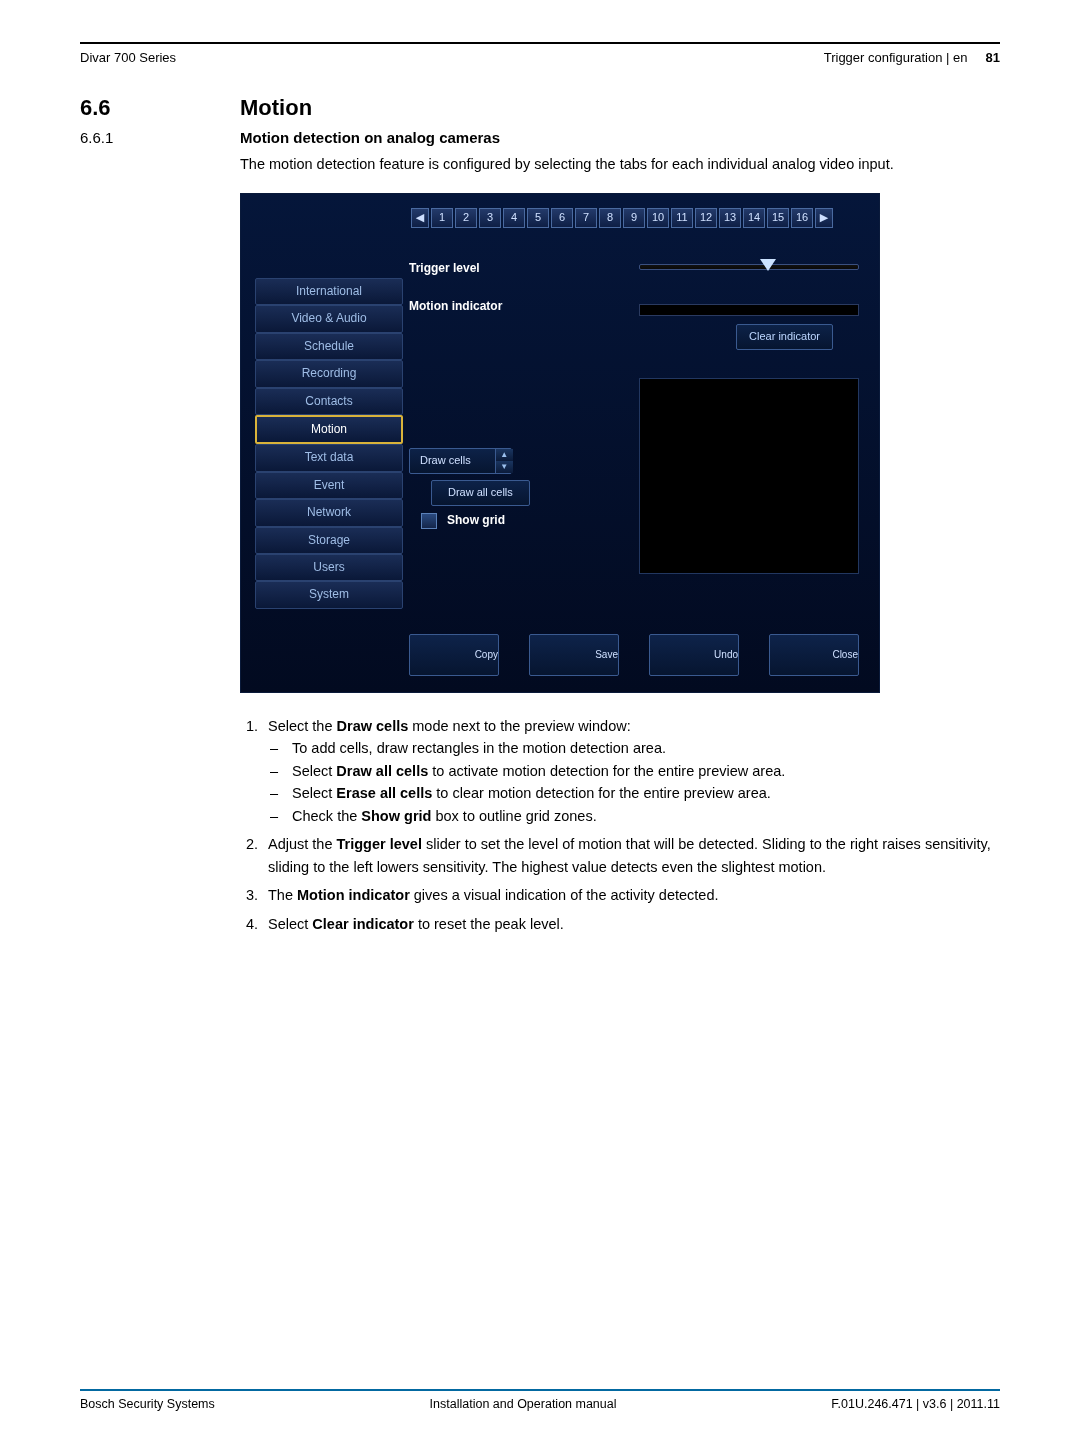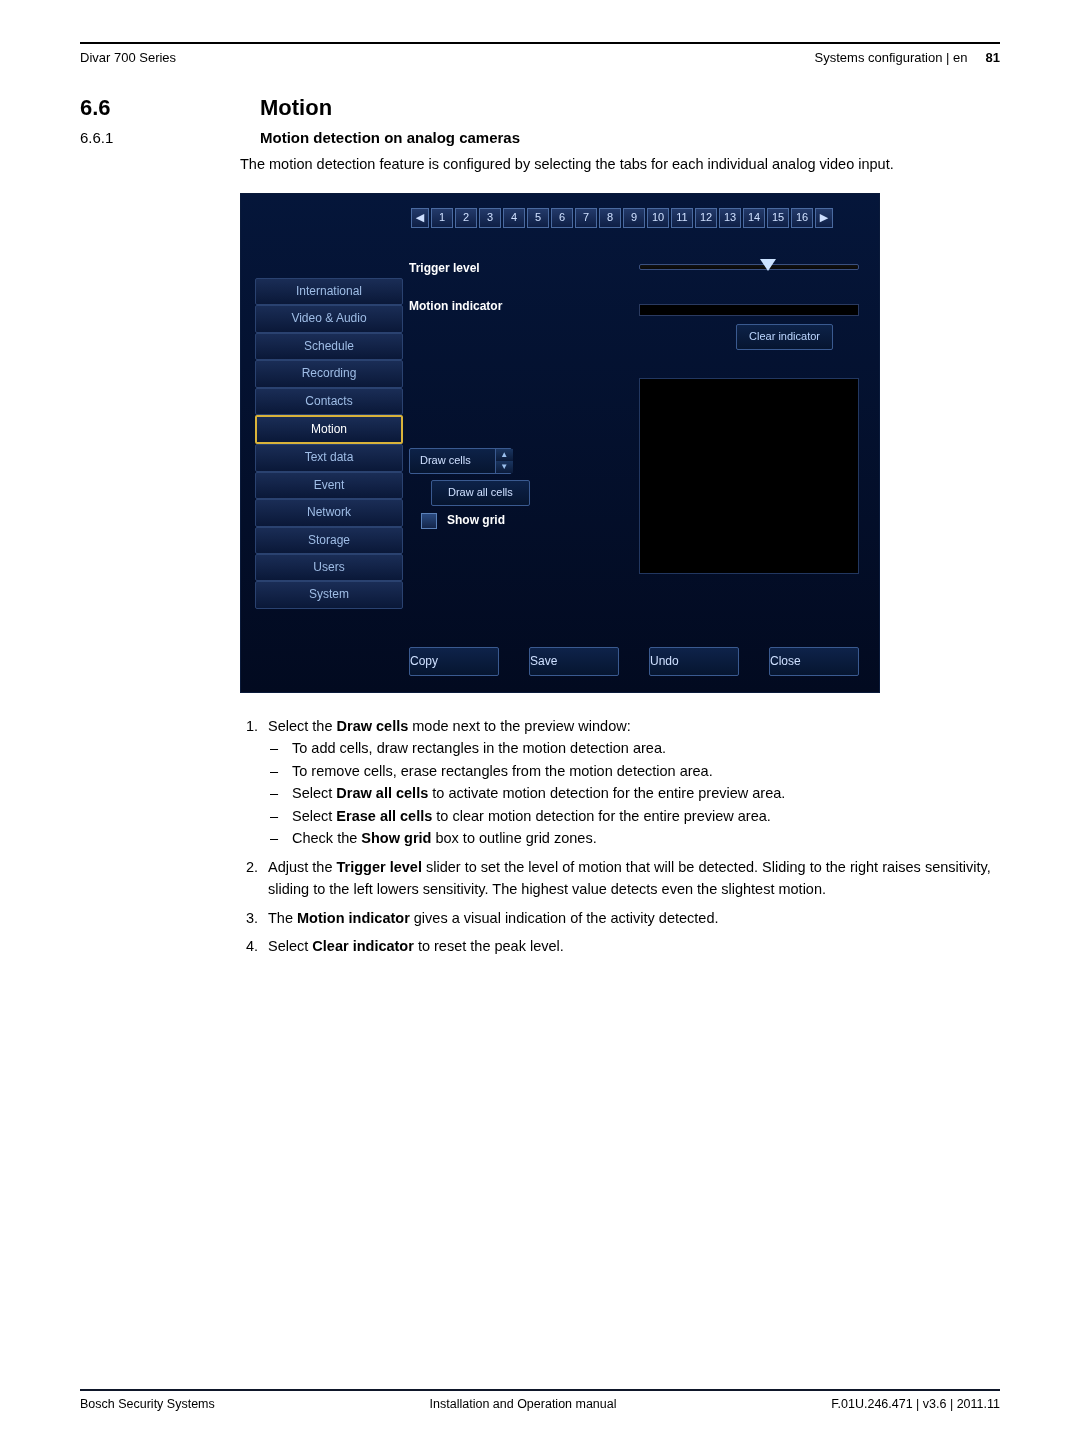--- a/index.html
+++ b/index.html
@@ -12,21 +12,21 @@
     padding: 42px 80px 0 80px;
     color: #000;
   }
   .top-rule { border-top: 2px solid #000; margin-bottom: 6px; }
   .header-row {
     display: flex; justify-content: space-between; font-size: 13px; margin-bottom: 30px; gap: 16px;
   }
   .header-right { display: flex; gap: 18px; }
   .page-num { font-weight: bold; }
 
-  .sec-row { display: flex; gap: 60px; margin-bottom: 8px; }
+  .sec-row { display: flex; gap: 40px; margin-bottom: 8px; }
   .sec-num { width: 120px; font-size: 22px; font-weight: bold; }
   .sec-title { font-size: 22px; font-weight: bold; }
   .sub-num { width: 120px; font-size: 15px; font-weight: normal; }
   .sub-title { font-size: 15px; font-weight: bold; }
 
   .body-col { margin-left: 160px; font-size: 14.5px; line-height: 1.45; max-width: 760px; }
   .body-col p { margin-bottom: 4px; }
 
   
   .config-panel {
@@ -125,45 +125,45 @@
     border:1px solid #5a80b8;
   }
 
   .bottom-btns {
     position:absolute; left:168px; right:20px; bottom:16px;
     display:flex; gap:30px; justify-content:space-between;
   }
   .bottom-btns .bbtn {
     background: linear-gradient(#0e234a,#061530);
     border:1px solid #3a5a90; color:#cfe0ff;
-    font-size:12px; padding:5px 0; width:96px; text-align:left; border-radius:2px;
+    font-size:10px; padding:13px 0; width:96px; text-align:right; border-radius:2px;
   }
 
   .fig-caption { font-size:12.5px; margin-top:8px; }
   .fig-caption b { font-weight:bold; }
 
   ol.steps { margin-top:22px; padding-left:22px; font-size:14.5px; line-height:1.55; }
   ol.steps > li { margin-bottom:6px; padding-left:6px; }
   ul.sub { list-style:none; padding-left:24px; }
   ul.sub li::before { content:"–"; display:inline-block; width:22px; margin-left:-22px; }
 
   .footer {
     position:absolute; left:80px; right:80px; bottom:30px;
-    border-top:2px solid #0f172a; padding-top:6px;
+    border-top:2px solid #0369a1; padding-top:6px;
     display:flex; justify-content:space-between; font-size:12.5px;
   }
 </style>
 </head>
 <body>
 
 <div class="top-rule"></div>
 <div class="header-row">
   <div>Divar 700 Series</div>
   <div class="header-right">
-    <span>Systems configuration | en</span>
+    <span>Trigger configuration | en</span>
     <span class="page-num">81</span>
   </div>
 </div>
 
 <div class="sec-row">
   <div class="sec-num">6.6</div>
   <div class="sec-title">Motion</div>
 </div>
 <div class="sec-row">
   <div class="sub-num">6.6.1</div>
@@ -244,21 +244,20 @@
       <div class="bbtn">Close</div>
     </div>
   </div>
 
 
   <ol class="steps">
     <li>
       <span>Select the </span><b>Draw cells</b><span> mode next to the preview window:</span>
       <ul class="sub">
         <li>To add cells, draw rectangles in the motion detection area.</li>
-        <li>To remove cells, erase rectangles from the motion detection area.</li>
         <li><span>Select </span><b>Draw all cells</b><span> to activate motion detection for the entire preview area.</span></li>
         <li><span>Select </span><b>Erase all cells</b><span> to clear motion detection for the entire preview area.</span></li>
         <li><span>Check the </span><b>Show grid</b><span> box to outline grid zones.</span></li>
       </ul>
     </li>
     <li><span>Adjust the </span><b>Trigger level</b><span> slider to set the level of motion that will be detected. Sliding to the right raises sensitivity, sliding to the left lowers sensitivity. The highest value detects even the slightest motion.</span></li>
     <li><span>The </span><b>Motion indicator</b><span> gives a visual indication of the activity detected.</span></li>
     <li><span>Select </span><b>Clear indicator</b><span> to reset the peak level.</span></li>
   </ol>
 </div>

